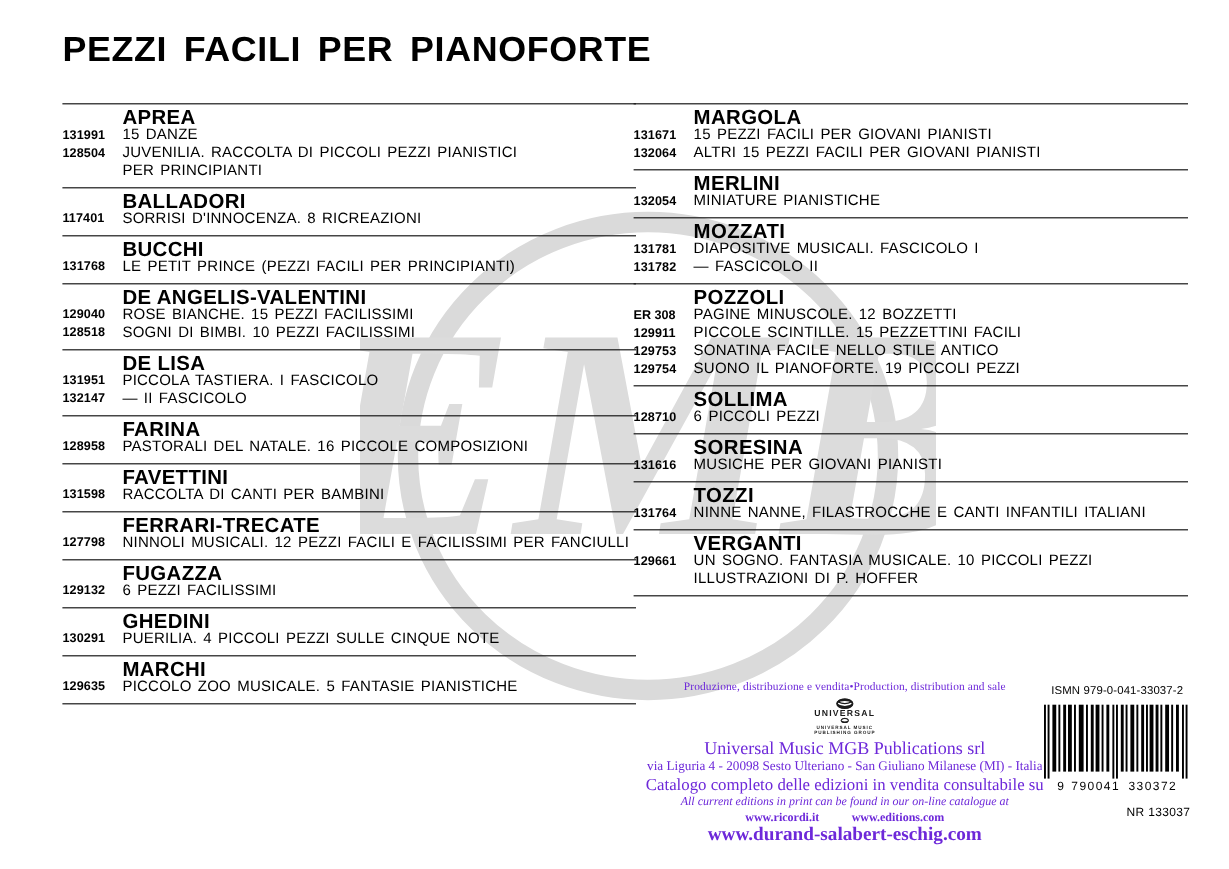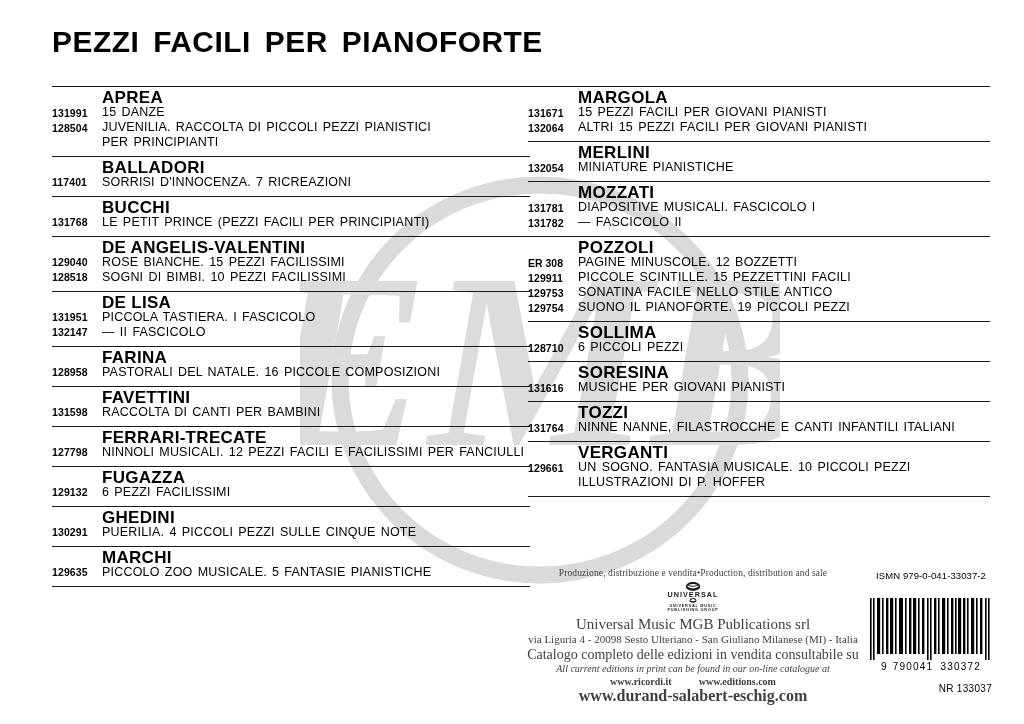--- a/index.html
+++ b/index.html
@@ -111,26 +111,26 @@
   }
 
   .column-end-rule {
     height: 1px;
     background: #1a1a1a;
   }
 
   
   #publisher-block {
     position: absolute;
-    left: 524px;
+    left: 535px;
     top: 568px;
     width: 338px;
     text-align: center;
     font-family: "Liberation Serif", serif;
-    color: #404040;
+    color: #6d28d9;
   }
   .pub-line-1 {
     font-size: 9.5px;
     letter-spacing: 0.1px;
     white-space: nowrap;
   }
   #universal-logo {
     margin: 3px auto 1px auto;
     width: 96px;
   }
@@ -166,21 +166,21 @@
   #barcode-block {
     position: absolute;
     left: 866px;
     top: 570px;
     width: 130px;
     text-align: center;
   }
   #ismn-text {
     font-size: 9.5px;
     letter-spacing: 0.1px;
-    margin-bottom: 17px;
+    margin-bottom: 6px;
     white-space: nowrap;
     font-family: "Liberation Sans", sans-serif;
   }
   #barcode-bars {
     width: 126px;
     height: 62px;
     margin: 0 auto;
   }
   #barcode-bars svg { display:block; width:100%; height:100%; }
   #barcode-digits {
@@ -232,21 +232,21 @@
           </div>
           <div class="item-title-cont">PER PRINCIPIANTI</div>
         </div>
       </div>
       <div class="catalog-group">
         <div class="group-rule"></div>
         <div class="group-composer">BALLADORI</div>
         <div class="group-items">
           <div class="catalog-item">
             <span class="item-code">117401</span>
-            <span class="item-title">SORRISI D'INNOCENZA. 7 RICREAZIONI</span>
+            <span class="item-title">SORRISI D'INNOCENZA. 8 RICREAZIONI</span>
           </div>
         </div>
       </div>
       <div class="catalog-group">
         <div class="group-rule"></div>
         <div class="group-composer">BUCCHI</div>
         <div class="group-items">
           <div class="catalog-item">
             <span class="item-code">131768</span>
             <span class="item-title">LE PETIT PRINCE (PEZZI FACILI PER PRINCIPIANTI)</span>

